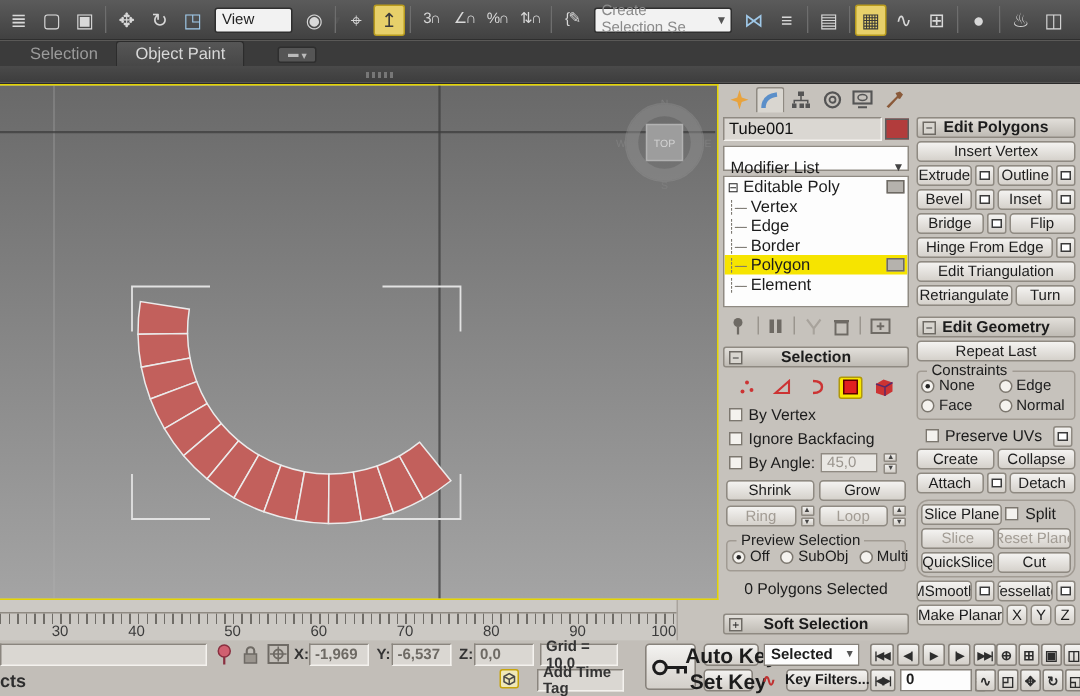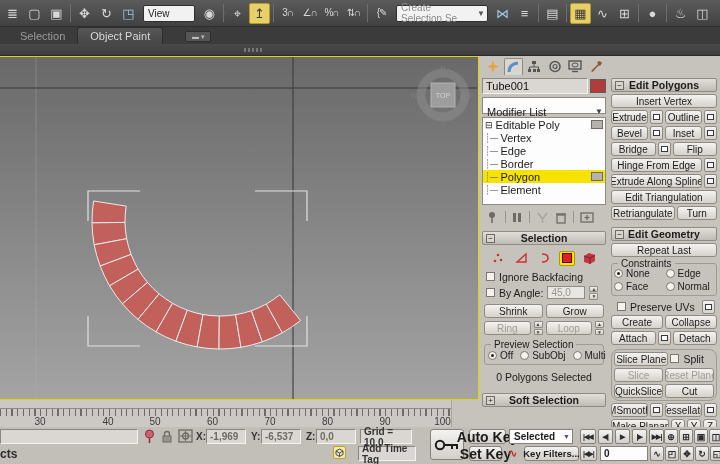--- a/index.html
+++ b/index.html
@@ -412,20 +412,24 @@
       <span class="subobj-btn">
           <svg width="14" height="13">
             <path d="M1 4 L6 1 L12 3 L12 9 L7 12 L1 10 Z" fill="#c33"></path>
             <path d="M1 4 L7 6 L7 12 M7 6 L12 3" stroke="#5a2a6a" fill="none"></path>
           </svg>
         </span>
     </div>
 
     <div class="chkrow">
         <span class="chk"></span>
+        <span>By Vertex</span>
+      </div>
+    <div class="chkrow">
+        <span class="chk"></span>
         <span>Ignore Backfacing</span>
       </div>
     <div class="chkrow">
       <span class="chk"></span>
       <span>By Angle:</span>
       <span class="valfield" style="width:38px">45,0</span>
       <span class="spin">
           <i>▲</i>
           <i>▼</i>
         </span>
@@ -504,26 +508,20 @@
         </span>
       <span class="btn">Flip</span>
     </div>
     <div class="prow">
       <span class="btn">Hinge From Edge</span>
         <span class="setbox">
           <i></i>
         </span>
     </div>
     <div class="prow">
-      <span class="btn">Extrude Along Spline</span>
-        <span class="setbox">
-          <i></i>
-        </span>
-    </div>
-    <div class="prow">
         <span class="btn">Edit Triangulation</span>
       </div>
     <div class="prow">
       <span class="btn">Retriangulate</span>
       <span class="btn" style="flex:0.6">Turn</span>
     </div>
 
     <div class="rollout-hd" style="margin-top:7px;">
       <span class="pm">−</span>
       <span class="t">Edit Geometry</span>
@@ -602,21 +600,21 @@
       <span class="btn" style="flex:0; min-width:14px;">Y</span>
       <span class="btn" style="flex:0; min-width:14px;">Z</span>
     </div>
 
   </div>
 
   <div class="trackbar">
     <div class="ticks"></div>
     <div class="ruler-nums" id="ruler-nums">
         <span style="left: 40px;">30</span>
-        <span style="left: 108px;">40</span>
+        <span style="left: 91px;">40</span>
         <span style="left: 155px;">50</span>
         <span style="left: 212.5px;">60</span>
         <span style="left: 270px;">70</span>
         <span style="left: 327.5px;">80</span>
         <span style="left: 385px;">90</span>
         <span style="left: 442.5px;">100</span>
       </div>
   </div>
 
   <div class="bottombar">

